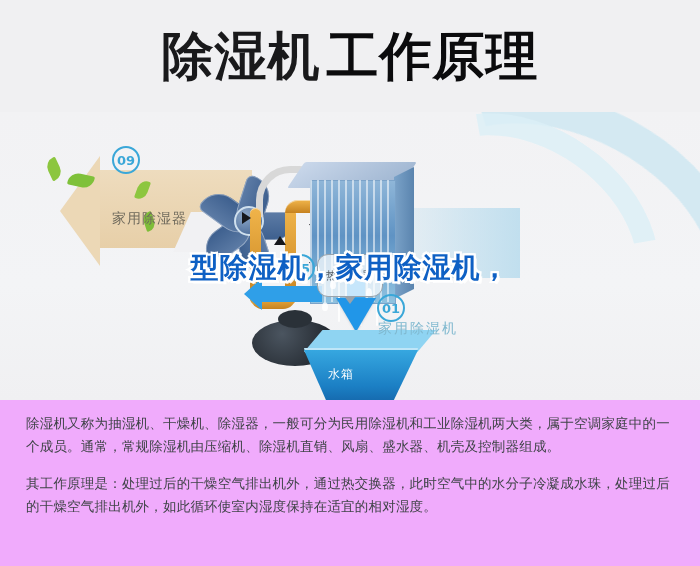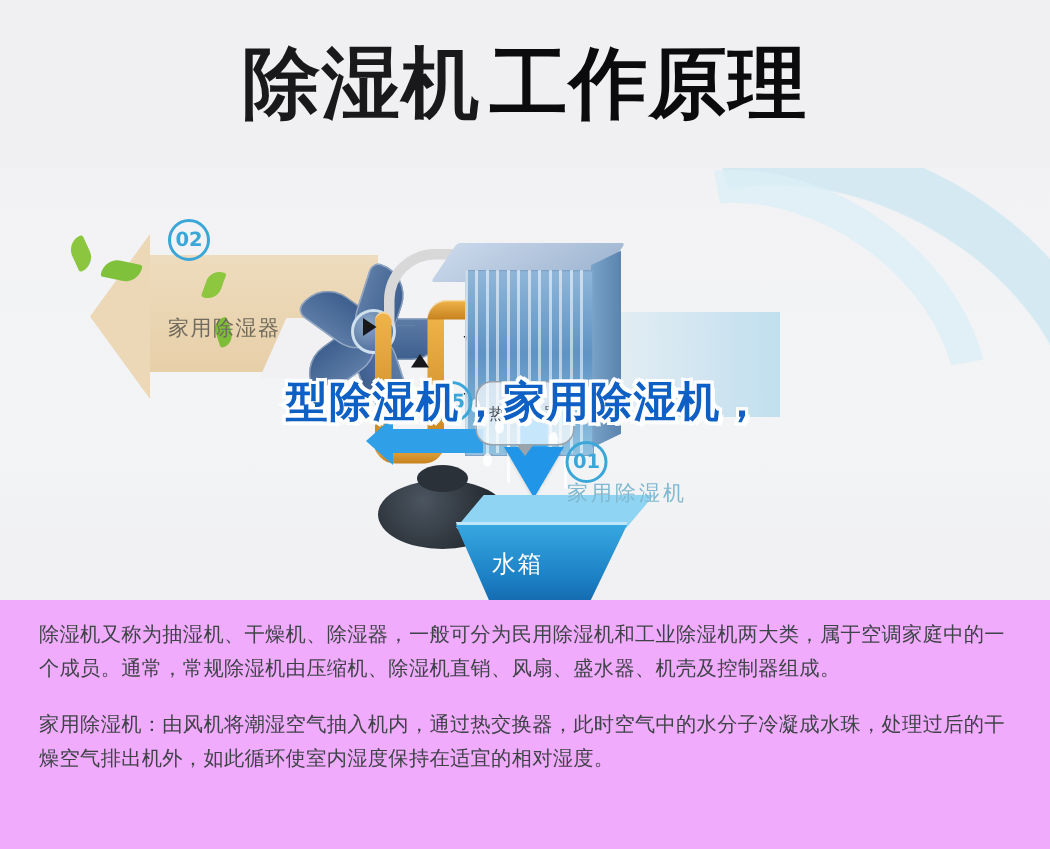--- a/index.html
+++ b/index.html
@@ -182,21 +182,21 @@
     position:absolute;left:0;top:20px;width:114px;height:52px;
     background:linear-gradient(180deg,#36a7e0 0%,#1b7fc4 70%,#1569ad 100%);
     clip-path:polygon(0 0,100% 0,78% 100%,20% 100%);
   }
   .tank .rim{
     position:absolute;left:0;top:18px;width:114px;height:5px;background:#bfe6f8;
     clip-path:polygon(0 0,100% 0,99% 100%,1% 100%);
   }
   .tank-label{
     position:absolute;left:24px;top:36px;
-    font-size:16px;color:#ffffff;letter-spacing:1px;
+    font-size:12px;color:#ffffff;letter-spacing:1px;
     font-family:"DejaVu Sans","Liberation Sans",sans-serif;
   }
   
   .tankarrow{
     position:absolute;left:336px;top:186px;width:0;height:0;
     border-left:20px solid transparent;border-right:20px solid transparent;
     border-top:34px solid #2196e8;
     filter:drop-shadow(0 1px 1px rgba(0,0,0,.12));
   }
   .tankarrow-stem{
@@ -295,21 +295,21 @@
     <div class="dryarrow">
       <div class="body"></div>
       <div class="head"></div>
       <div class="notch"></div>
     </div>
     <div class="leaf l1"></div>
     <div class="leaf l2"></div>
     <div class="leaf l3"></div>
     <div class="leaf l4"></div>
     <div class="label-dry">家用除湿器</div>
-    <div class="badge outline b03">02</div>
+    <div class="badge outline b03">09</div>
 
     <div class="fan">
       <div class="blade b1"></div>
       <div class="blade b2"></div>
       <div class="blade b3"></div>
       <div class="blade b4"></div>
       <div class="blade b5"></div>
       <div class="hub"></div>
     </div>
 
@@ -368,16 +368,16 @@
     <div class="label-humid">家用除湿机</div>
 
   </div>
 
   <div class="overlay">
     <div class="ov-line">型除湿机，家用除湿机，</div>
   </div>
 
   <div class="copy">
     <p>除湿机又称为抽湿机、干燥机、除湿器，一般可分为民用除湿机和工业除湿机两大类，属于空调家庭中的一个成员。通常，常规除湿机由压缩机、除湿机直销、风扇、盛水器、机壳及控制器组成。</p>
-    <p>家用除湿机：由风机将潮湿空气抽入机内，通过热交换器，此时空气中的水分子冷凝成水珠，处理过后的干燥空气排出机外，如此循环使室内湿度保持在适宜的相对湿度。</p>
+    <p>其工作原理是：处理过后的干燥空气排出机外，通过热交换器，此时空气中的水分子冷凝成水珠，处理过后的干燥空气排出机外，如此循环使室内湿度保持在适宜的相对湿度。</p>
   </div>
 
 </div>
 
 </body></html>

